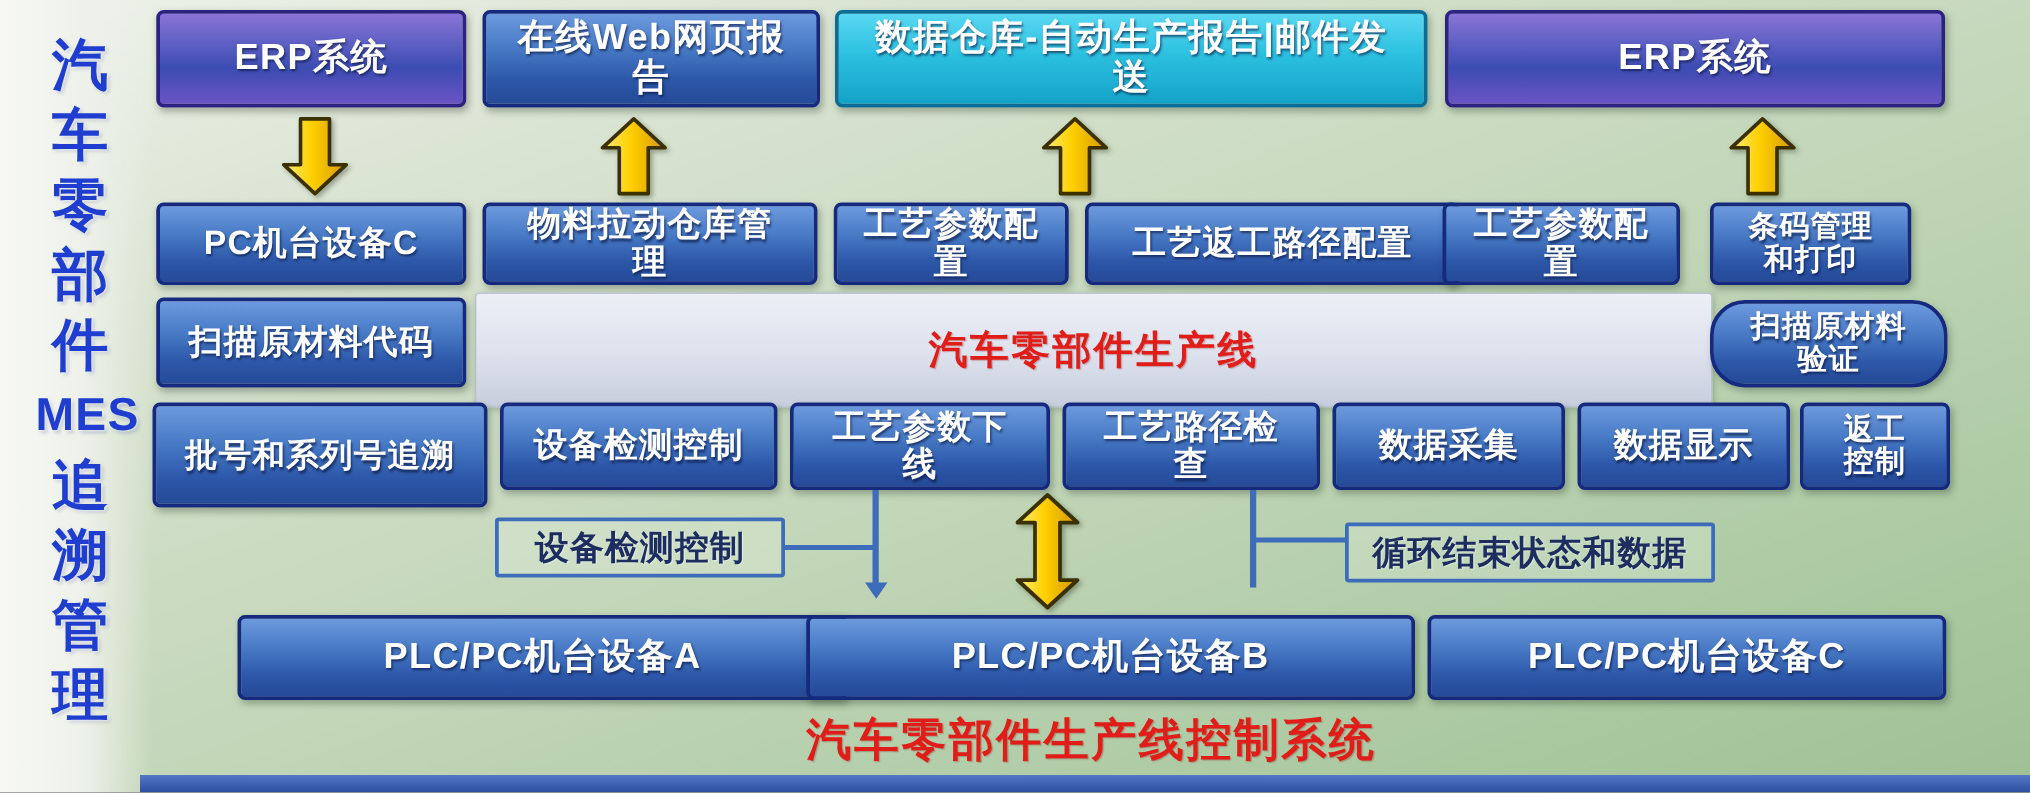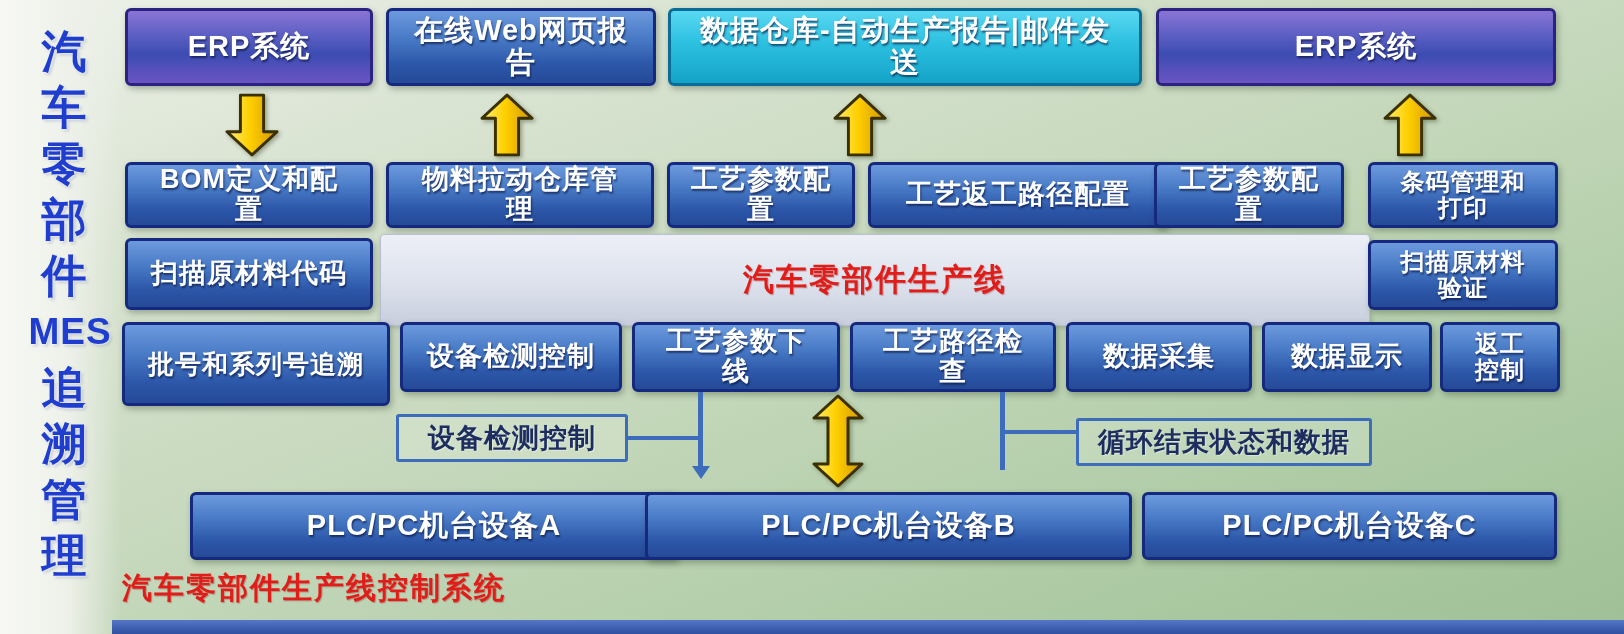--- a/index.html
+++ b/index.html
@@ -102,24 +102,24 @@
     border-right: 9px solid transparent;
     border-top: 13px solid #3d6cba;
   }
 
   .arrow { position: absolute; }
   .arrow svg { display: block; filter: drop-shadow(2px 2px 2px rgba(40,50,30,0.4)); }
 
   .footer-title {
     position: absolute;
     left: 122px; right: 0; top: 568px;
-    text-align: left;
+    text-align: center;
     color: #e01d19;
     font-weight: bold;
-    font-size: 30px;
+    font-size: 36px;
     letter-spacing: 2px;
     text-shadow: 1px 1px 1px rgba(130,10,10,0.3);
   }
   .bottom-bar {
     position: absolute;
     left: 112px; right: 0; bottom: 0; height: 14px;
     background: linear-gradient(180deg, #5577c6 0%, #2e4fa0 100%);
   }
 </style>
 </head>
@@ -171,32 +171,32 @@
     <svg width="54" height="66" viewBox="0 0 56 66">
       <path d="M28 2 L54 26 L40 26 L40 64 L16 64 L16 26 L2 26 Z" fill="url(#gold)" stroke="#3a3000" stroke-width="3" stroke-linejoin="round"></path>
     </svg>
   </div>
   <div class="arrow" style="left:1383px; top:92px;">
     <svg width="54" height="66" viewBox="0 0 56 66">
       <path d="M28 2 L54 26 L40 26 L40 64 L16 64 L16 26 L2 26 Z" fill="url(#gold)" stroke="#3a3000" stroke-width="3" stroke-linejoin="round"></path>
     </svg>
   </div>
 
-  <div class="box" style="left:125px; top:162px; width:248px; height:66px;">BOM定义和配置</div>
+  <div class="box" style="left:125px; top:162px; width:248px; height:66px;">PC机台设备C</div>
   <div class="box" style="left:386px; top:162px; width:268px; height:66px;">物料拉动仓库管理</div>
   <div class="box" style="left:667px; top:162px; width:188px; height:66px;">工艺参数配置</div>
   <div class="box" style="left:868px; top:162px; width:300px; height:66px;">工艺返工路径配置</div>
   <div class="box" style="left:1154px; top:162px; width:190px; height:66px;">工艺参数配置</div>
-  <div class="box" style="left:1368px; top:162px; width:190px; height:66px; font-size:24px;">条码管理和打印</div>
+  <div class="box" style="left:1368px; top:162px; width:161px; height:66px; font-size:24px;">条码管理和打印</div>
 
   <div class="band" style="left:380px; top:234px; width:990px; height:92px;">
     <span class="red-title">汽车零部件生产线</span>
   </div>
   <div class="box" style="left:125px; top:238px; width:248px; height:72px;">扫描原材料代码</div>
-  <div class="box" style="left:1368px; top:240px; width:190px; height:70px; font-size:24px;">扫描原材料验证</div>
+  <div class="box" style="left:1368px; top:240px; width:190px; height:70px; font-size:24px;border-radius:28px;">扫描原材料验证</div>
 
   <div class="box" style="left:122px; top:322px; width:268px; height:84px; font-size:26px;">批号和系列号追溯</div>
   <div class="box" style="left:400px; top:322px; width:222px; height:70px;">设备检测控制</div>
   <div class="box" style="left:632px; top:322px; width:208px; height:70px;">工艺参数下线</div>
   <div class="box" style="left:850px; top:322px; width:206px; height:70px;">工艺路径检查</div>
   <div class="box" style="left:1066px; top:322px; width:186px; height:70px;">数据采集</div>
   <div class="box" style="left:1262px; top:322px; width:170px; height:70px;">数据显示</div>
   <div class="box" style="left:1440px; top:322px; width:120px; height:70px; font-size:24px;">返工控制</div>
 
   <div class="vline" style="left:698px; top:392px; height:76px;"></div>

